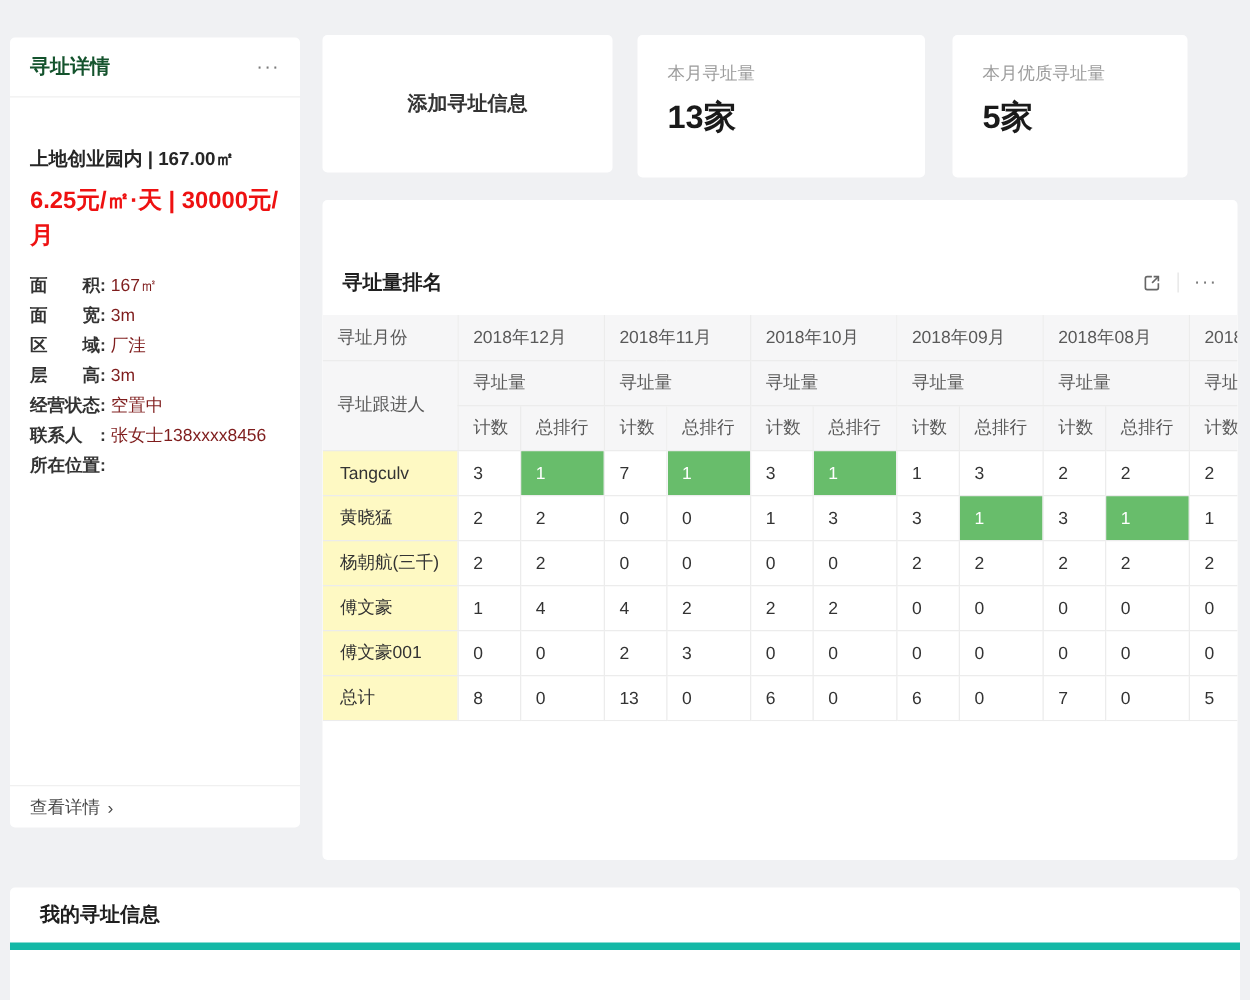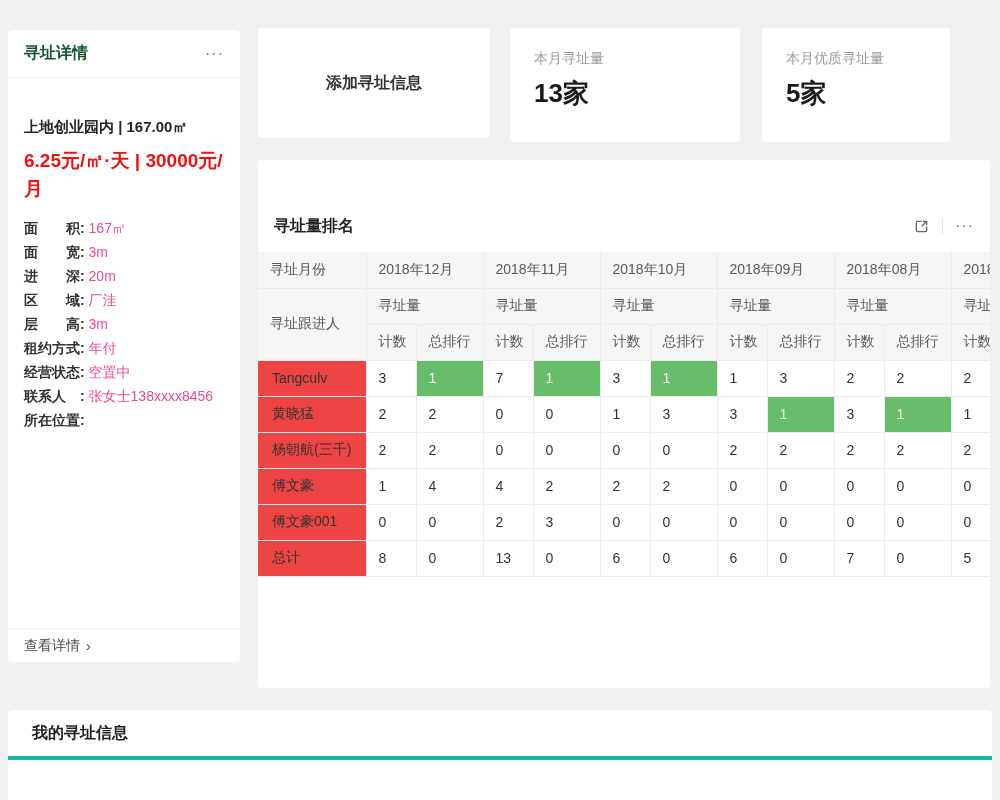--- a/index.html
+++ b/index.html
@@ -23,21 +23,21 @@
   .more-dots { color:#7a7a7a; font-size:16px; letter-spacing:1px; cursor:pointer; line-height:1; }
   .detail-body { padding:12px 16px 0 16px; }
   .headline { font-size:15px; font-weight:700; color:#262626;margin-top:28px; }
   .price {
     margin-top:10px; font-size:19px; font-weight:700; line-height:1.45;
     color:var(--price-color,#ee1111); word-break:break-all;
   }
   .fields { margin-top:14px; font-size:14px; line-height:24px; }
   .field { color:#404040; word-break:break-all; }
   .flbl { font-weight:700; color:#333;text-align:center; }
-  .fval { color:#ec4899; }
+  .fval { color:#7f1d1d; }
   .detail-footer {
     position:absolute; left:0; right:0; bottom:0; height:34px;
     border-top:1px solid #f0f0f0; display:flex; align-items:center; padding:0 16px;
     cursor:pointer;
   }
   .detail-footer span { font-size:14px; color:#4b4b4b; }
   .chev { margin-left:6px; color:#8a8a8a; font-size:16px; line-height:1; }
 
   
   .add-card {
@@ -57,52 +57,50 @@
     height:52px; display:flex; align-items:center; padding:0 16px;margin-top:40px;
   }
   .rank-title { font-size:16px; font-weight:700; color:#1f1f1f; flex:1; }
   .icon-btn { display:flex; align-items:center; cursor:pointer; color:#666; }
   .vdiv { width:1px; height:16px; background:#e3e3e3; margin:0 12px; }
   .table-clip { width:732px; overflow:hidden; }
   table { border-collapse:collapse; table-layout:fixed; width:810px; font-size:14px; }
   th, td { height:36px; padding:0 0 0 12px; text-align:left; font-weight:400;
            border:1px solid #ececec; white-space:nowrap; overflow:hidden; }
   thead th { background:#f6f6f7; color:#595959; }
-  tbody th { background:#ef4444; color:#333; font-weight:400; padding-left:14px; }
+  tbody th { background:#fef9c3; color:#333; font-weight:400; padding-left:14px; }
   tbody td { color:#333; background:#fff; }
   td.hl { background:var(--hl,#68bd6b); color:#fff; }
   table tr > *:first-child { border-left:none; }
   thead tr:first-child > * { border-top:none; }
 
   
   .bottom-card { left:8px; top:710px; width:984px; height:110px; }
   .bottom-header {
     height:50px; display:flex; align-items:center; padding:0 24px;
-    border-bottom:4px solid #14b8a6;
+    border-bottom:6px solid #14b8a6;
   }
   .bottom-title { font-size:16px; font-weight:700; color:#1f1f1f; }
 </style>
 </head>
 <body style="--price-color: #ee1111; --hl: #68bd6b; background: rgb(240, 241, 243);">
 
 <div class="card detail-card">
   <div class="detail-header">
     <span class="detail-title">寻址详情</span>
     <span class="more-dots">···</span>
   </div>
   <div class="detail-body">
     <div class="headline">上地创业园内 | 167.00㎡</div>
     <div class="price">6.25元/㎡·天 | 30000元/月</div>
     <div class="fields">
         <div class="field"><span class="flbl">面　　积:</span><span class="fval"> 167㎡</span></div>
         <div class="field"><span class="flbl">面　　宽:</span><span class="fval"> 3m</span></div>
-        <div class="field"><span class="flbl">进　　深:</span><span class="fval"> 20m</span></div>
         <div class="field"><span class="flbl">区　　域:</span><span class="fval"> 厂洼</span></div>
         <div class="field"><span class="flbl">层　　高:</span><span class="fval"> 3m</span></div>
-        <div class="field"><span class="flbl">租约方式:</span><span class="fval"> 年付</span></div>
         <div class="field"><span class="flbl">经营状态:</span><span class="fval"> 空置中</span></div>
         <div class="field"><span class="flbl">联系人　:</span><span class="fval"> 张女士138xxxx8456</span></div>
         <div class="field"><span class="flbl">所在位置:</span><span class="fval"> </span></div>
       </div>
   </div>
   <div class="detail-footer">
     <span>查看详情</span>
     <span class="chev">›</span>
   </div>
 </div>

